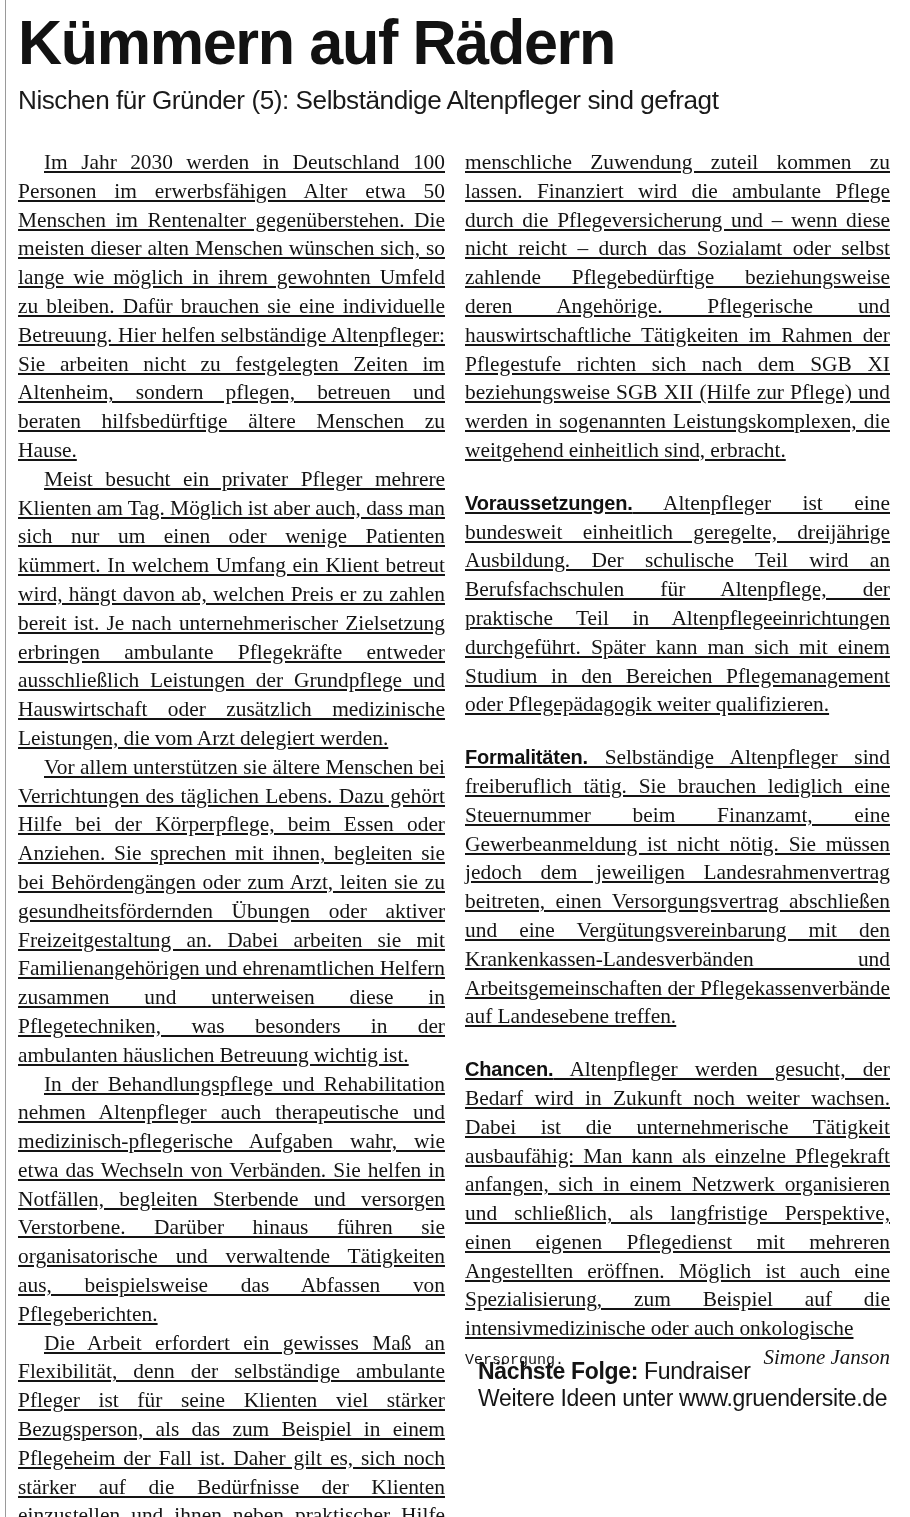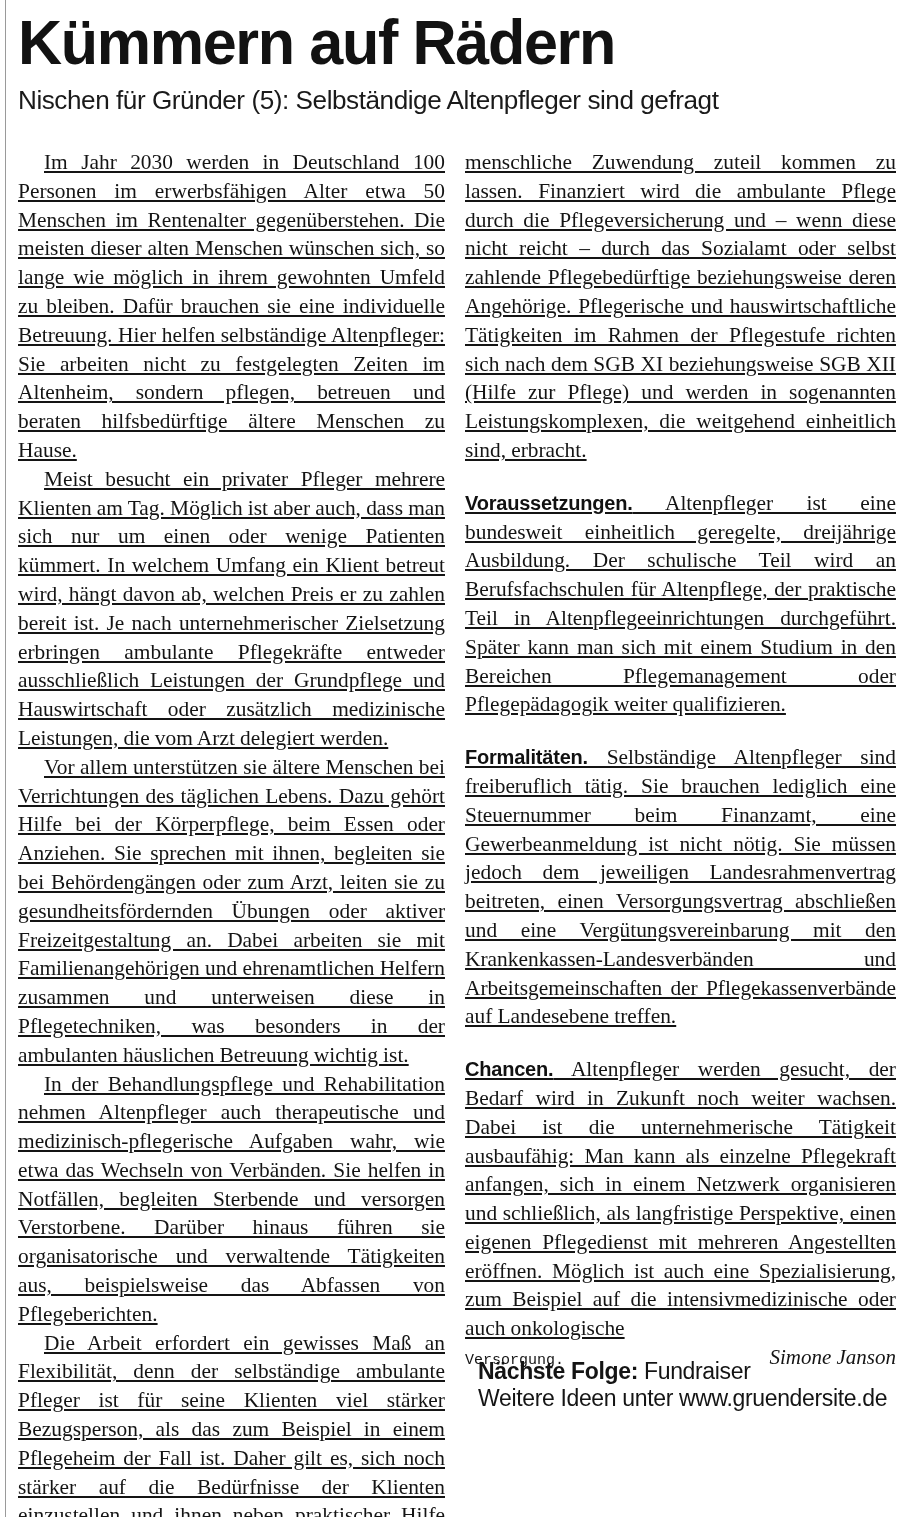--- a/index.html
+++ b/index.html
@@ -77,21 +77,21 @@
   }
   .col {
     box-sizing: border-box;
   }
   .col-left {
     width: 455px;
     padding: 0 10px 0 18px;
   }
   .col-right {
     width: 455px;
-    padding: 0 14px 0 10px;
+    padding: 0 20px 0 10px;
   }
 
   p.body-par {
     margin: 0;
     font-family: "Liberation Serif", "DejaVu Serif", serif;
     font-size: 21.4px;
     line-height: 28.8px;
     text-align: justify;
     text-indent: 26px;
     hyphens: manual;

